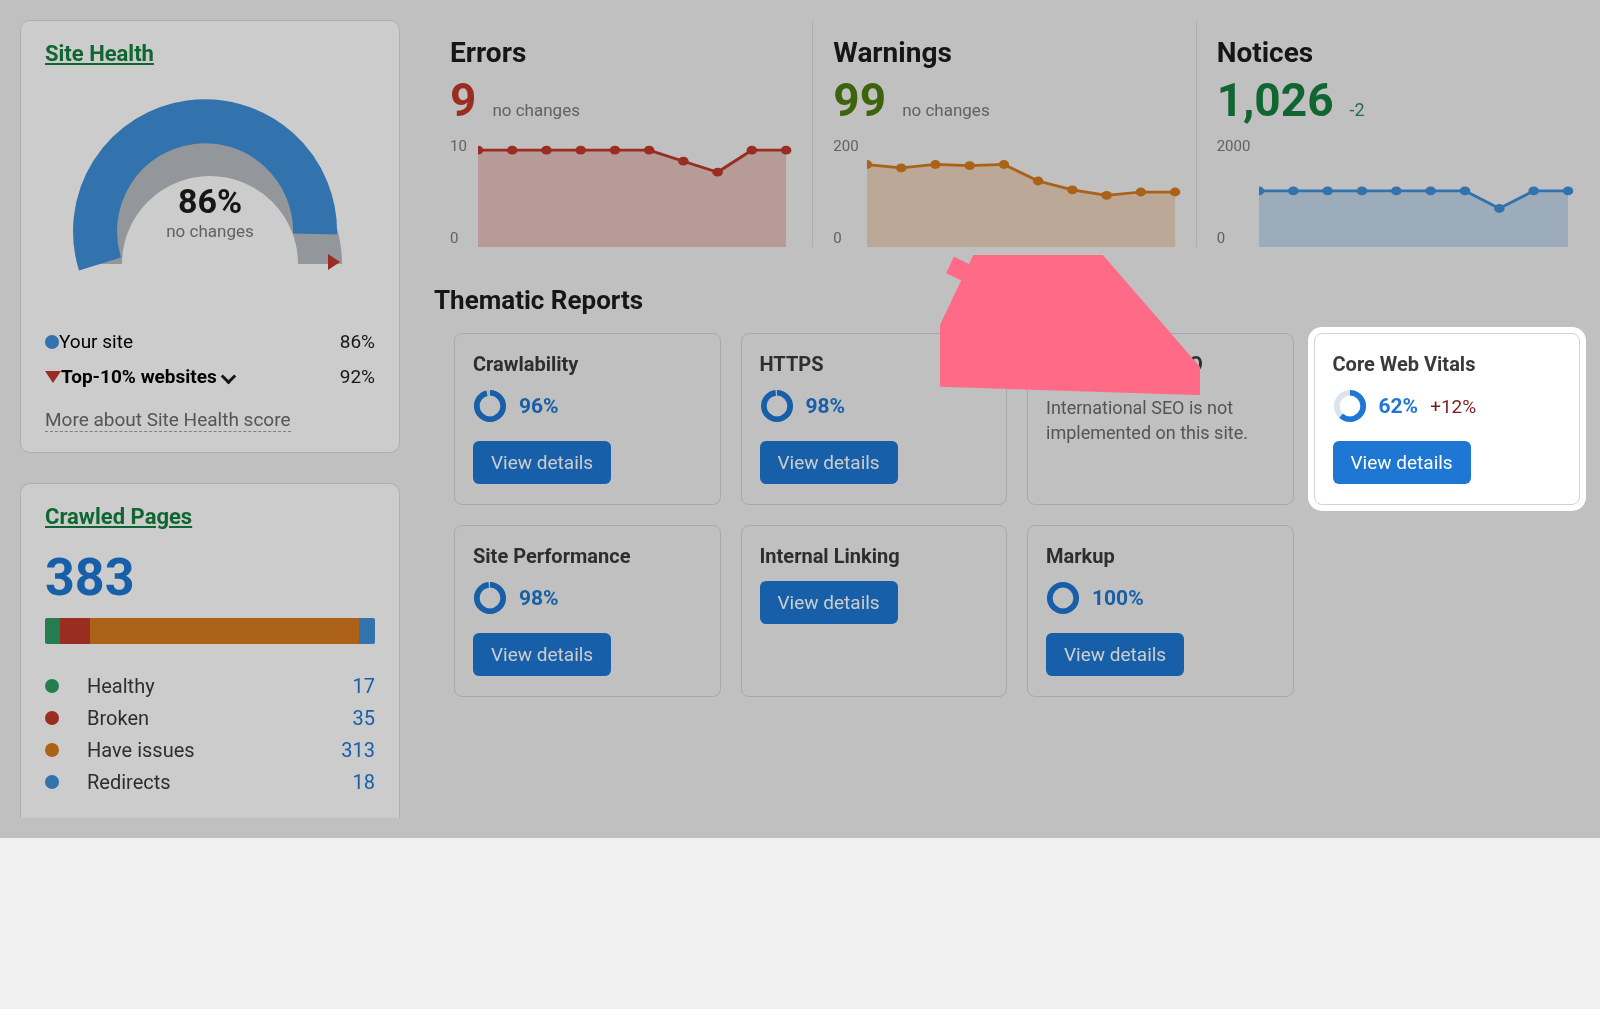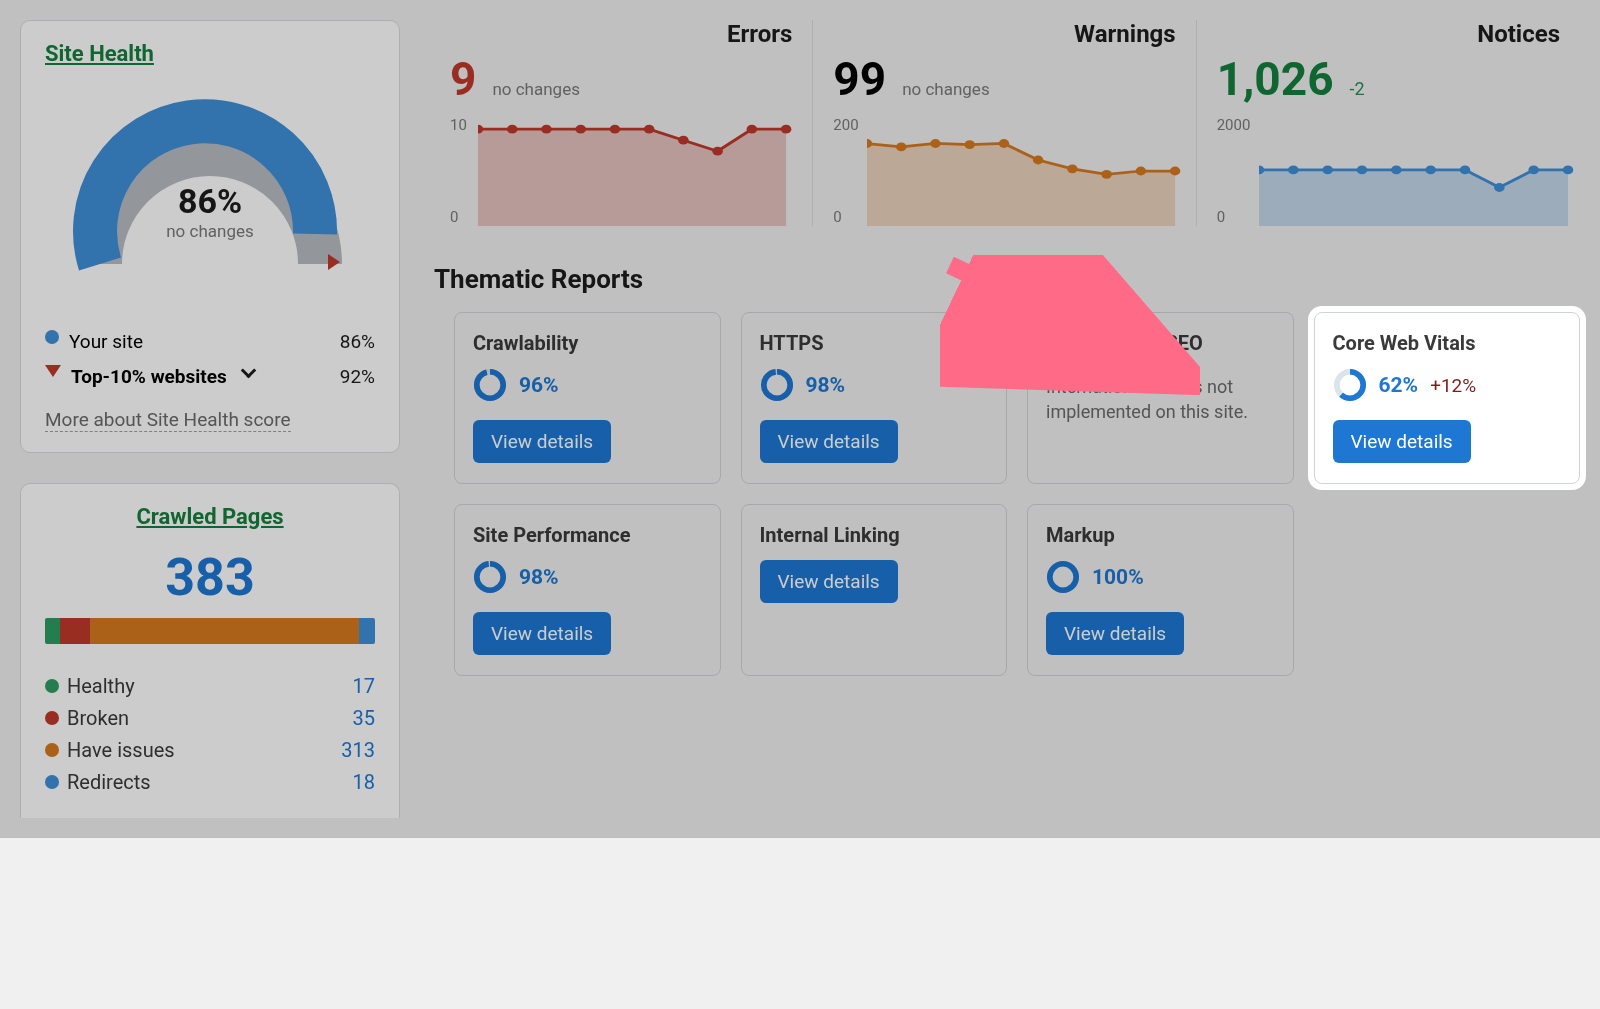--- a/index.html
+++ b/index.html
@@ -22,44 +22,44 @@
       margin: 0 0 18px 0;
       text-decoration: underline;
     }
 
     
     .gauge-area { display:flex; align-items:center; justify-content:center; margin-bottom: 20px; position: relative; height: 220px;}
     .gauge-note { font-size: 17px; color: #7a7a7a; }
     .gauge-center { position:absolute; top:55%; left:50%; transform:translate(-50%, -40%); text-align:center;}
     .gauge-percent { font-size: 34px; font-weight: 700; color:#1c1c1c; }
     .legend-row { display:flex; align-items:center; justify-content:space-between; font-size:19px; padding:6px 0;}
-    .legend-left { display:flex; align-items:flex-start; gap:10px;}
+    .legend-left { display:flex; align-items:center; }
     .dot { width: 14px; height: 14px; border-radius:50%; display:inline-block; }
     .tri-down { width:0;height:0;border-left:8px solid transparent;border-right:8px solid transparent;border-top:12px solid #c0392b; display:inline-block;}
     .chev-down { display:inline-block; transform:rotate(45deg); border:solid #1c1c1c; border-width:0 3px 3px 0; padding:4px; margin-left:6px; vertical-align:middle;}
     .legend-val { color:#1c1c1c; font-size:19px;}
     .link-dashed { color:#6b6b6b; font-size:19px; border-bottom: 1px dashed #a0a0a0; text-decoration:none; display:inline-block; margin-top:14px;}
 
     
     .big-num { font-size: 52px; font-weight:700; color:#1d77d3; margin: 4px 0 10px;}
     .stackbar { display:flex; height: 26px; width:100%; border-radius:2px; overflow:hidden; margin-bottom: 26px;}
     .seg { height:100%; }
     .list-row { display:flex; align-items:center; justify-content:space-between; font-size:20px; padding:4px 0;}
-    .list-left { display:flex; align-items:center; gap:8px; color:#3a3a3a;}
+    .list-left { display:flex; align-items:center; gap:28px; color:#3a3a3a;}
     .list-val { color:#1d77d3;}
 
     
     .stats-strip { display:grid; grid-template-columns: repeat(3, 1fr); gap: 0; }
     .stat { padding: 0 20px; border-right:1px solid #d8dbe0;}
     .stat:last-child { border-right:none;}
-    .stat h3 { margin:0 0 4px 0; font-size:24px; font-weight:700; color:#1c1c1c;text-align:right;}
+    .stat h3 { margin:16px 0 4px 0; font-size:28px; font-weight:700; color:#1c1c1c;}
     .stat-val-row { display:flex; align-items:baseline; gap:16px;}
     .stat-val { font-size:46px; font-weight:700; }
     .err { color:#c0392b;}
-    .warn { color:#000000;}
+    .warn { color:#4d7c0f;}
     .note { color:#15803d;}
     .stat-sub { font-size:17px; color:#7a7a7a;}
     .stat-delta-neg { font-size:18px; color:#2b8a60;}
     .mini-chart { position:relative; height:110px; margin-top:10px;}
     .mini-axis { position:absolute; left:0; font-size:15px; color:#7a7a7a;}
     .mini-axis.top { top:0;}
     .mini-axis.bot { bottom:0;}
 
     
     .section-title { font-size:26px; font-weight:700; color:#1c1c1c; margin: 8px 0 18px 4px;}
@@ -139,21 +139,21 @@
           <span class="tri-down"></span>
           <span style="font-weight:700">Top-10% websites</span>
           <span class="chev-down"></span>
         </div>
         <span class="legend-val">92%</span>
       </div>
 
       <a href="#" class="link-dashed">More about Site Health score</a>
     </div>
 
-    <div class="card" style="border-bottom:none; border-bottom-left-radius:0; border-bottom-right-radius:0;text-align:center;">
+    <div class="card" style="border-bottom:none; border-bottom-left-radius:0; border-bottom-right-radius:0;">
       <h2 class="card-title">Crawled Pages</h2>
       <div class="big-num">383</div>
 
       <div class="stackbar">
         <div class="seg" style="width:4.4%; background:#2e9d62"></div>
         <div class="seg" style="width:9.1%; background:#c0392b"></div>
         <div class="seg" style="width:81.7%; background:#d67a1f"></div>
         <div class="seg" style="width:4.7%; background:#3f8fd9"></div>
       </div>
 

